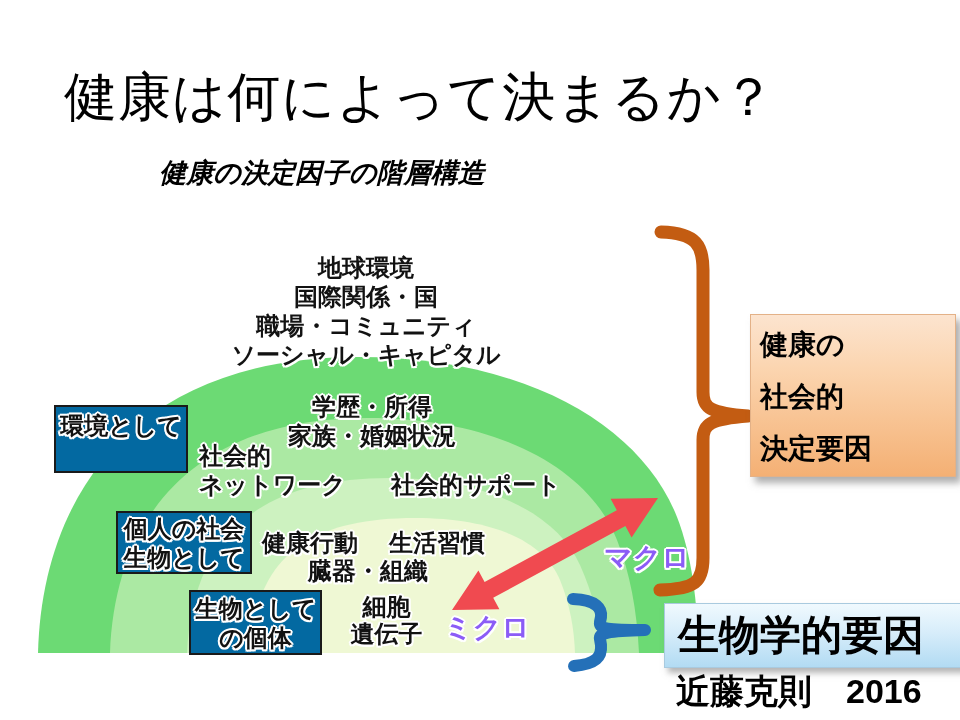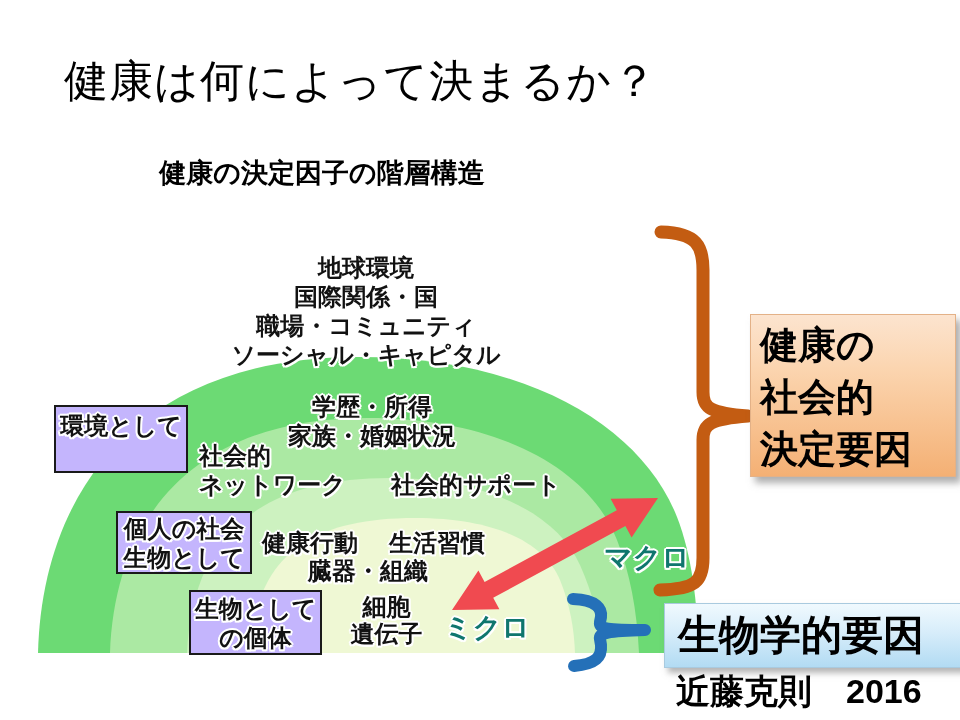--- a/index.html
+++ b/index.html
@@ -2,38 +2,38 @@
 <html><head>
 <meta charset="utf-8">
 <style>
   html,body{margin:0;padding:0;background:#fff;}
   .slide{
     position:relative;width:960px;height:720px;background:#ffffff;overflow:hidden;
     font-family:"Liberation Sans",sans-serif;color:#000;
   }
   .abs{position:absolute;}
   .page-title{
-    left:64px;top:52px;font-size:44px;font-weight:400;letter-spacing:1px;white-space:nowrap;
+    left:64px;top:62px;font-size:53px;font-weight:400;letter-spacing:1px;white-space:nowrap;
   }
   .diagram-title{
-    left:102px;top:155px;width:440px;text-align:center;font-size:27px;font-weight:700;
+    left:102px;top:155px;width:440px;text-align:center;font-size:27px;font-weight:700;font-style:italic;
   }
   svg.layer{position:absolute;left:0;top:0;}
   .dg{font-weight:700;font-size:24px;line-height:29px;color:#121212;
       text-shadow:2px 0 0 #fff,-2px 0 0 #fff,0 2px 0 #fff,0 -2px 0 #fff,
                   1.5px 1.5px 0 #fff,-1.5px 1.5px 0 #fff,1.5px -1.5px 0 #fff,-1.5px -1.5px 0 #fff;
       white-space:nowrap;}
   .center{text-align:center;}
-  .red-label{font-size:28px;color:#0f766e;}
-  .wbox{background:#c4b5fd;border:2px solid #1a1a1a;text-align:center;box-sizing:border-box;}
+  .red-label{font-size:28px;color:#8b5cf6;}
+  .wbox{background:#0369a1;border:2px solid #1a1a1a;text-align:center;box-sizing:border-box;}
   .callout-orange{
     left:750px;top:314px;width:206px;height:163px;box-sizing:border-box;
     background:linear-gradient(180deg,#fce4cf 0%,#fbd4ae 35%,#f4b074 100%);
     border:1px solid #e3b187;box-shadow:5px 6px 7px rgba(110,110,110,0.55);
-    padding:4px 0 0 9px;font-size:38px;font-weight:700;line-height:52px;color:#000;
+    padding:4px 0 0 9px;font-size:28px;font-weight:700;line-height:52px;color:#000;
   }
   .callout-blue{
     left:664px;top:603px;width:326px;height:65px;box-sizing:border-box;
     background:linear-gradient(180deg,#f0f9fe 0%,#d7edfa 45%,#b2dbf3 100%);
     border:1px solid #a9cadf;box-shadow:4px 5px 6px rgba(110,110,110,0.5);
     padding-left:13px;font-size:41px;font-weight:700;line-height:62px;color:#000;white-space:nowrap;
   }
   .credit{left:676px;top:669px;font-size:34px;font-weight:700;white-space:nowrap;}
 </style>
 </head>

